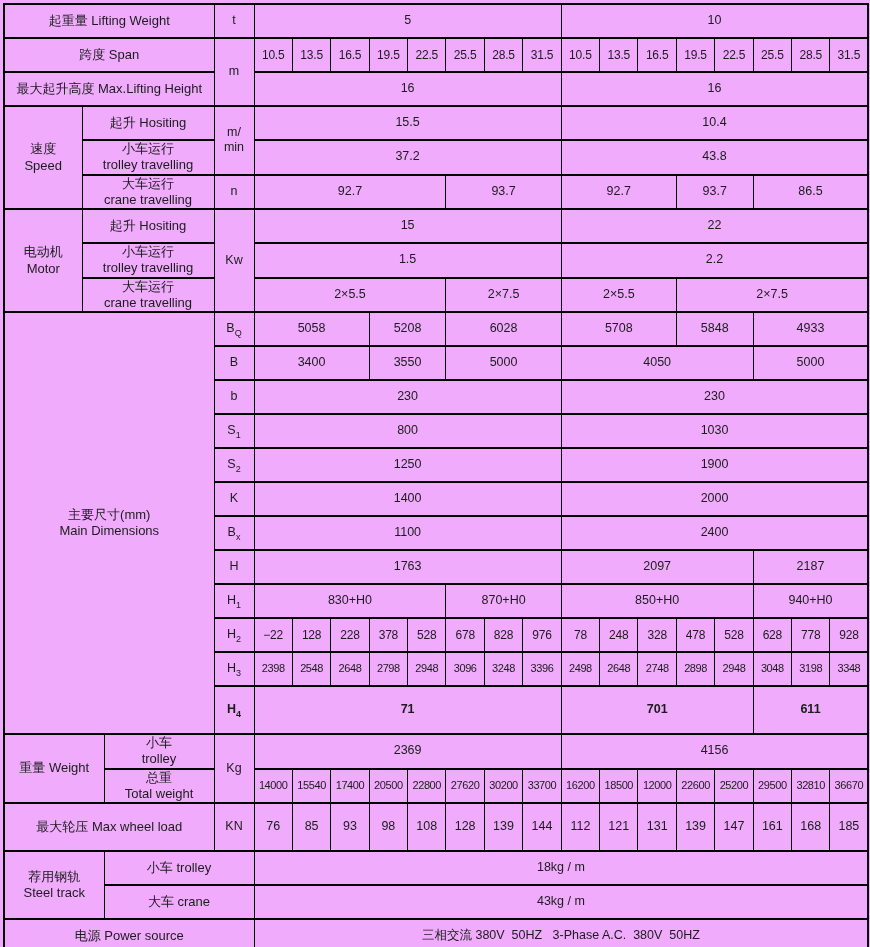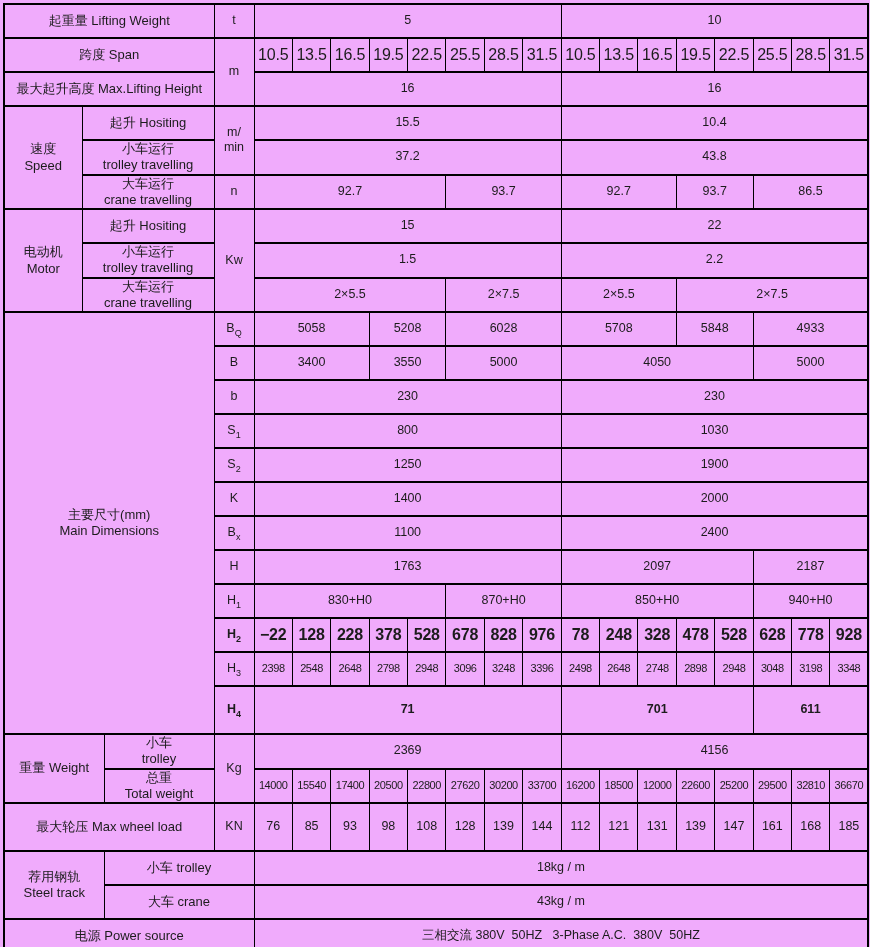--- a/index.html
+++ b/index.html
@@ -10,21 +10,21 @@
     border:1px solid #000;
     border-top-width:2px;border-bottom-width:2px;
     text-align:center;vertical-align:middle;
     font-family:"Liberation Sans", sans-serif;
     font-size:12.5px;color:#1c1c1c;
     padding:0 1px;white-space:pre-wrap;overflow:hidden;line-height:1.25;
   }
   table{border:2px solid #000;}
   td.lbl{font-size:13px;}
   td.sm{font-size:11px;letter-spacing:-0.4px;}
-  td.med{font-size:16px;letter-spacing:-0.2px;}
+  td.med{font-size:12px;letter-spacing:-0.2px;}
   sub{font-size:9px;line-height:0;}
 </style>
 </head>
 <body>
 
 <div class="sheet">
   <table>
     <colgroup>
       <col style="width:78px">
         <col style="width:22px">
@@ -176,21 +176,21 @@
           <td colspan="5">2097</td>
           <td colspan="3">2187</td>
         </tr>
         <tr style="height: 34px;">
           <td><span>H</span><sub>1</sub></td>
           <td colspan="5">830+H0</td>
           <td colspan="3">870+H0</td>
           <td colspan="5">850+H0</td>
           <td colspan="3">940+H0</td>
         </tr>
-        <tr style="height: 34px; font-weight: bold;">
+        <tr style="height: 34px;">
           <td><span>H</span><sub>2</sub></td>
           <td class="med">−22</td>
           <td class="med">128</td>
           <td class="med">228</td>
           <td class="med">378</td>
           <td class="med">528</td>
           <td class="med">678</td>
           <td class="med">828</td>
           <td class="med">976</td>
           <td class="med">78</td>

